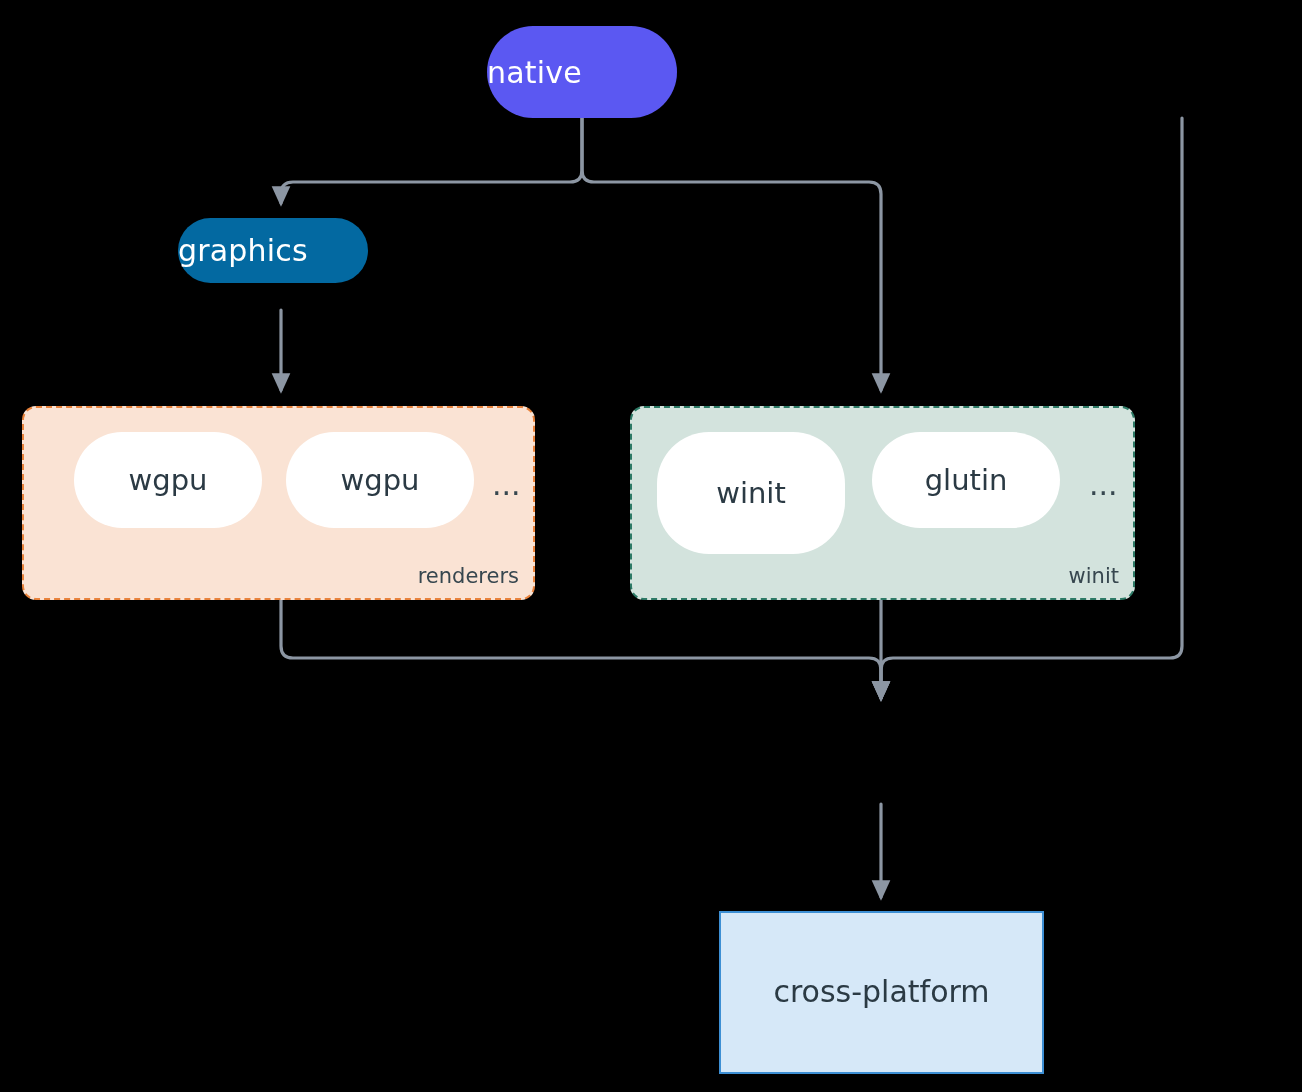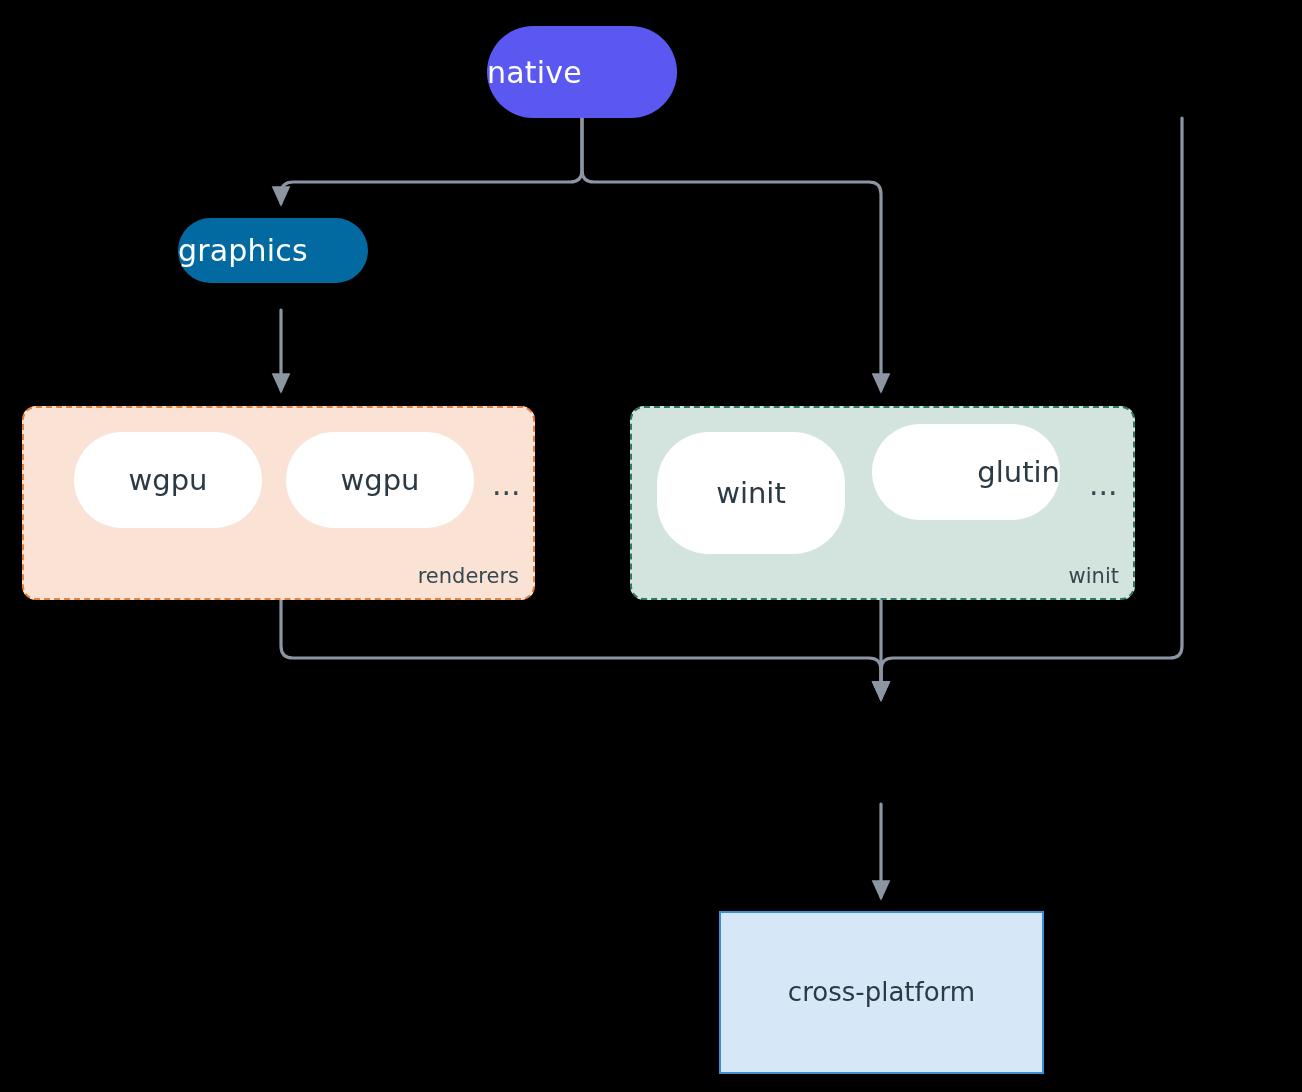--- a/index.html
+++ b/index.html
@@ -89,21 +89,21 @@
     position: absolute;
     left: 719px; top: 911px; width: 325px; height: 163px;
     background: #D6E8F8;
     border: 2px solid #3D8FD4;
     box-sizing: border-box;
     display: flex;
     flex-direction: column;
     align-items: center;
     justify-content: center;
     color: #2B3A44;
-    font-size: 26px;
+    font-size: 30px;
     line-height: 1.55;
   }
 </style>
 </head>
 <body>
 
 <div id="diagram-root">
 
   <svg id="edge-layer" viewBox="0 0 1302 1092" xmlns="http://www.w3.org/2000/svg">
     <defs>
@@ -146,21 +146,21 @@
       <span>wgpu</span>
     </div>
     <div class="ellipsis" style="left:468px; top:62px;">...</div>
     <div class="group-label">renderers</div>
   </div>
 
   <div class="group-box group-shells">
     <div class="sub-pill" style="left:25px; top:24px; width:188px; height:122px;">
       <span>winit</span>
     </div>
-    <div class="sub-pill" style="left:240px; top:16px; width:188px; height:96px;justify-content:flex-end;">
+    <div class="sub-pill" style="left:240px; top:24px; width:188px; height:96px;">
       <span>glutin</span>
     </div>
     <div class="ellipsis" style="left:457px; top:62px;">...</div>
     <div class="group-label">winit</div>
   </div>
 
 
   <div class="app-box">
     <span>cross-platform</span>
   </div>

